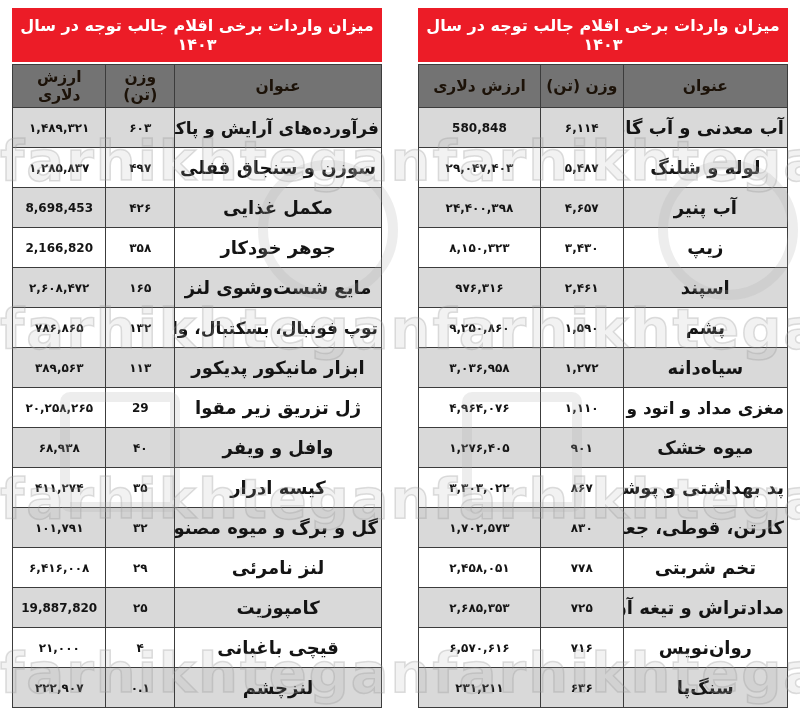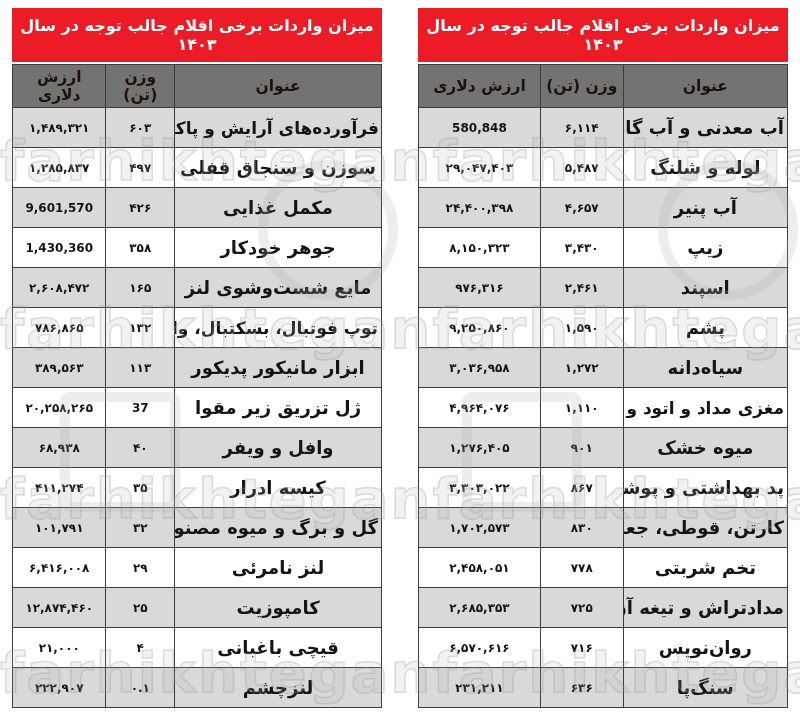--- a/index.html
+++ b/index.html
@@ -224,27 +224,27 @@
 
             <tr>
               <td class="c-name">سوزن و سنجاق قفلی</td>
               <td class="c-weight">۴۹۷</td>
               <td class="c-value">۱,۲۸۵,۸۳۷</td>
             </tr>
 
             <tr>
               <td class="c-name">مکمل غذایی</td>
               <td class="c-weight">۴۲۶</td>
-              <td class="c-value">9,601,570</td>
+              <td class="c-value">8,698,453</td>
             </tr>
 
             <tr>
               <td class="c-name">جوهر خودکار</td>
               <td class="c-weight">۳۵۸</td>
-              <td class="c-value">1,430,360</td>
+              <td class="c-value">2,166,820</td>
             </tr>
 
             <tr>
               <td class="c-name">مایع شست‌وشوی لنز</td>
               <td class="c-weight">۱۶۵</td>
               <td class="c-value">۲,۶۰۸,۴۷۲</td>
             </tr>
 
             <tr>
               <td class="c-name small">توپ فوتبال، بسکتبال، والیبال و هندبال</td>
@@ -253,21 +253,21 @@
             </tr>
 
             <tr>
               <td class="c-name">ابزار مانیکور پدیکور</td>
               <td class="c-weight">۱۱۳</td>
               <td class="c-value">۳۸۹,۵۶۳</td>
             </tr>
 
             <tr>
               <td class="c-name">ژل تزریق زیر مقوا</td>
-              <td class="c-weight">37</td>
+              <td class="c-weight">29</td>
               <td class="c-value">۲۰,۲۵۸,۲۶۵</td>
             </tr>
 
             <tr>
               <td class="c-name">وافل و ویفر</td>
               <td class="c-weight">۴۰</td>
               <td class="c-value">۶۸,۹۳۸</td>
             </tr>
 
             <tr>
@@ -284,21 +284,21 @@
 
             <tr>
               <td class="c-name">لنز نامرئی</td>
               <td class="c-weight">۲۹</td>
               <td class="c-value">۶,۴۱۶,۰۰۸</td>
             </tr>
 
             <tr>
               <td class="c-name">کامپوزیت</td>
               <td class="c-weight">۲۵</td>
-              <td class="c-value">۱۲,۸۷۴,۴۶۰</td>
+              <td class="c-value">19,887,820</td>
             </tr>
 
             <tr>
               <td class="c-name">قیچی باغبانی</td>
               <td class="c-weight">۴</td>
               <td class="c-value">۲۱,۰۰۰</td>
             </tr>
 
             <tr>
               <td class="c-name">لنزچشم</td>

